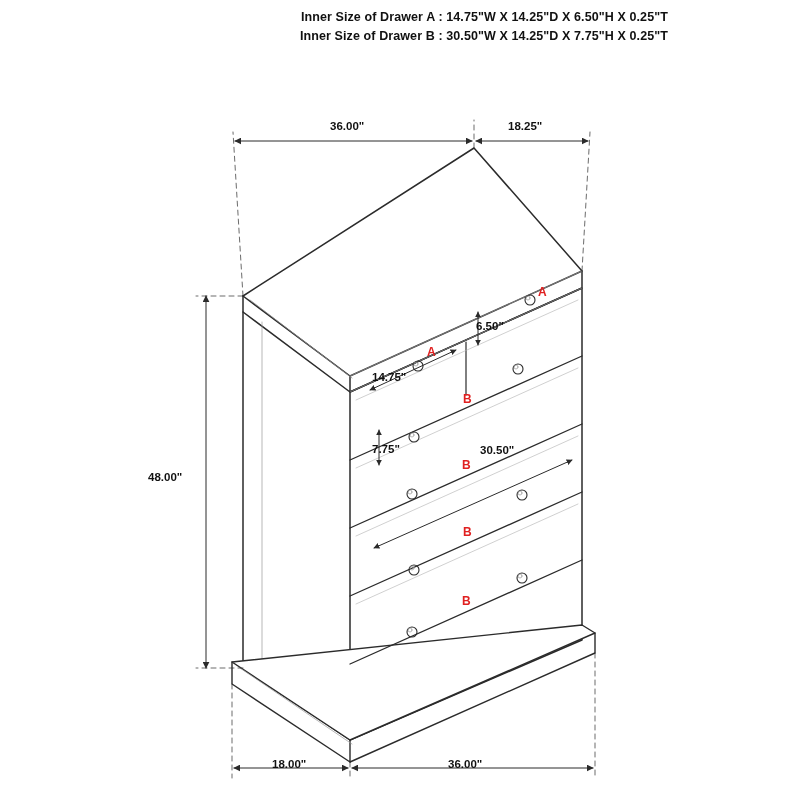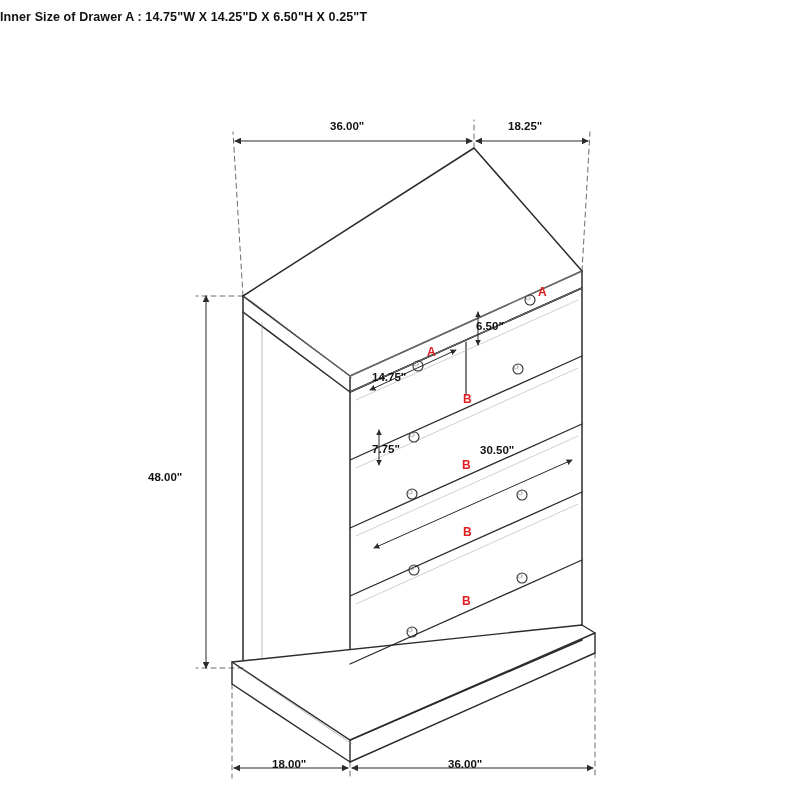--- a/index.html
+++ b/index.html
@@ -18,21 +18,21 @@
   #stage {
     position: relative;
     width: 800px;
     height: 800px;
   }
   .header {
     position: absolute;
     top: 8px;
     left: 0;
     width: 668px;
-    text-align: left;
+    text-align: right;
   }
   .header-line {
     font-size: 12.5px;
     font-weight: bold;
     letter-spacing: 0.1px;
     line-height: 19px;
     color: #111111;
   }
   svg.drawing {
     position: absolute;
@@ -56,20 +56,21 @@
     white-space: nowrap;
   }
 </style>
 </head>
 <body>
 
 <div id="stage">
 
   <div class="header">
     <div class="header-line">Inner Size of Drawer A : 14.75"W X 14.25"D X 6.50"H X 0.25"T</div>
+    <div class="header-line">Inner Size of Drawer B : 30.50"W X 14.25"D X 7.75"H X 0.25"T</div>
   </div>
 
   <svg class="drawing" viewBox="0 0 800 800">
     <g fill="none" stroke="#2b2b2b" stroke-width="1.4" stroke-linejoin="round" stroke-linecap="round">
 
       <polygon points="243,296 474,148 582,271 350,376" fill="#ffffff" stroke="#2b2b2b" stroke-width="1.5"></polygon>
 
       <polyline points="243,296 243,312 350,392 350,376" stroke-width="1.5"></polyline>
 
       <polyline points="350,392 582,288 582,271" stroke-width="1.5"></polyline>

